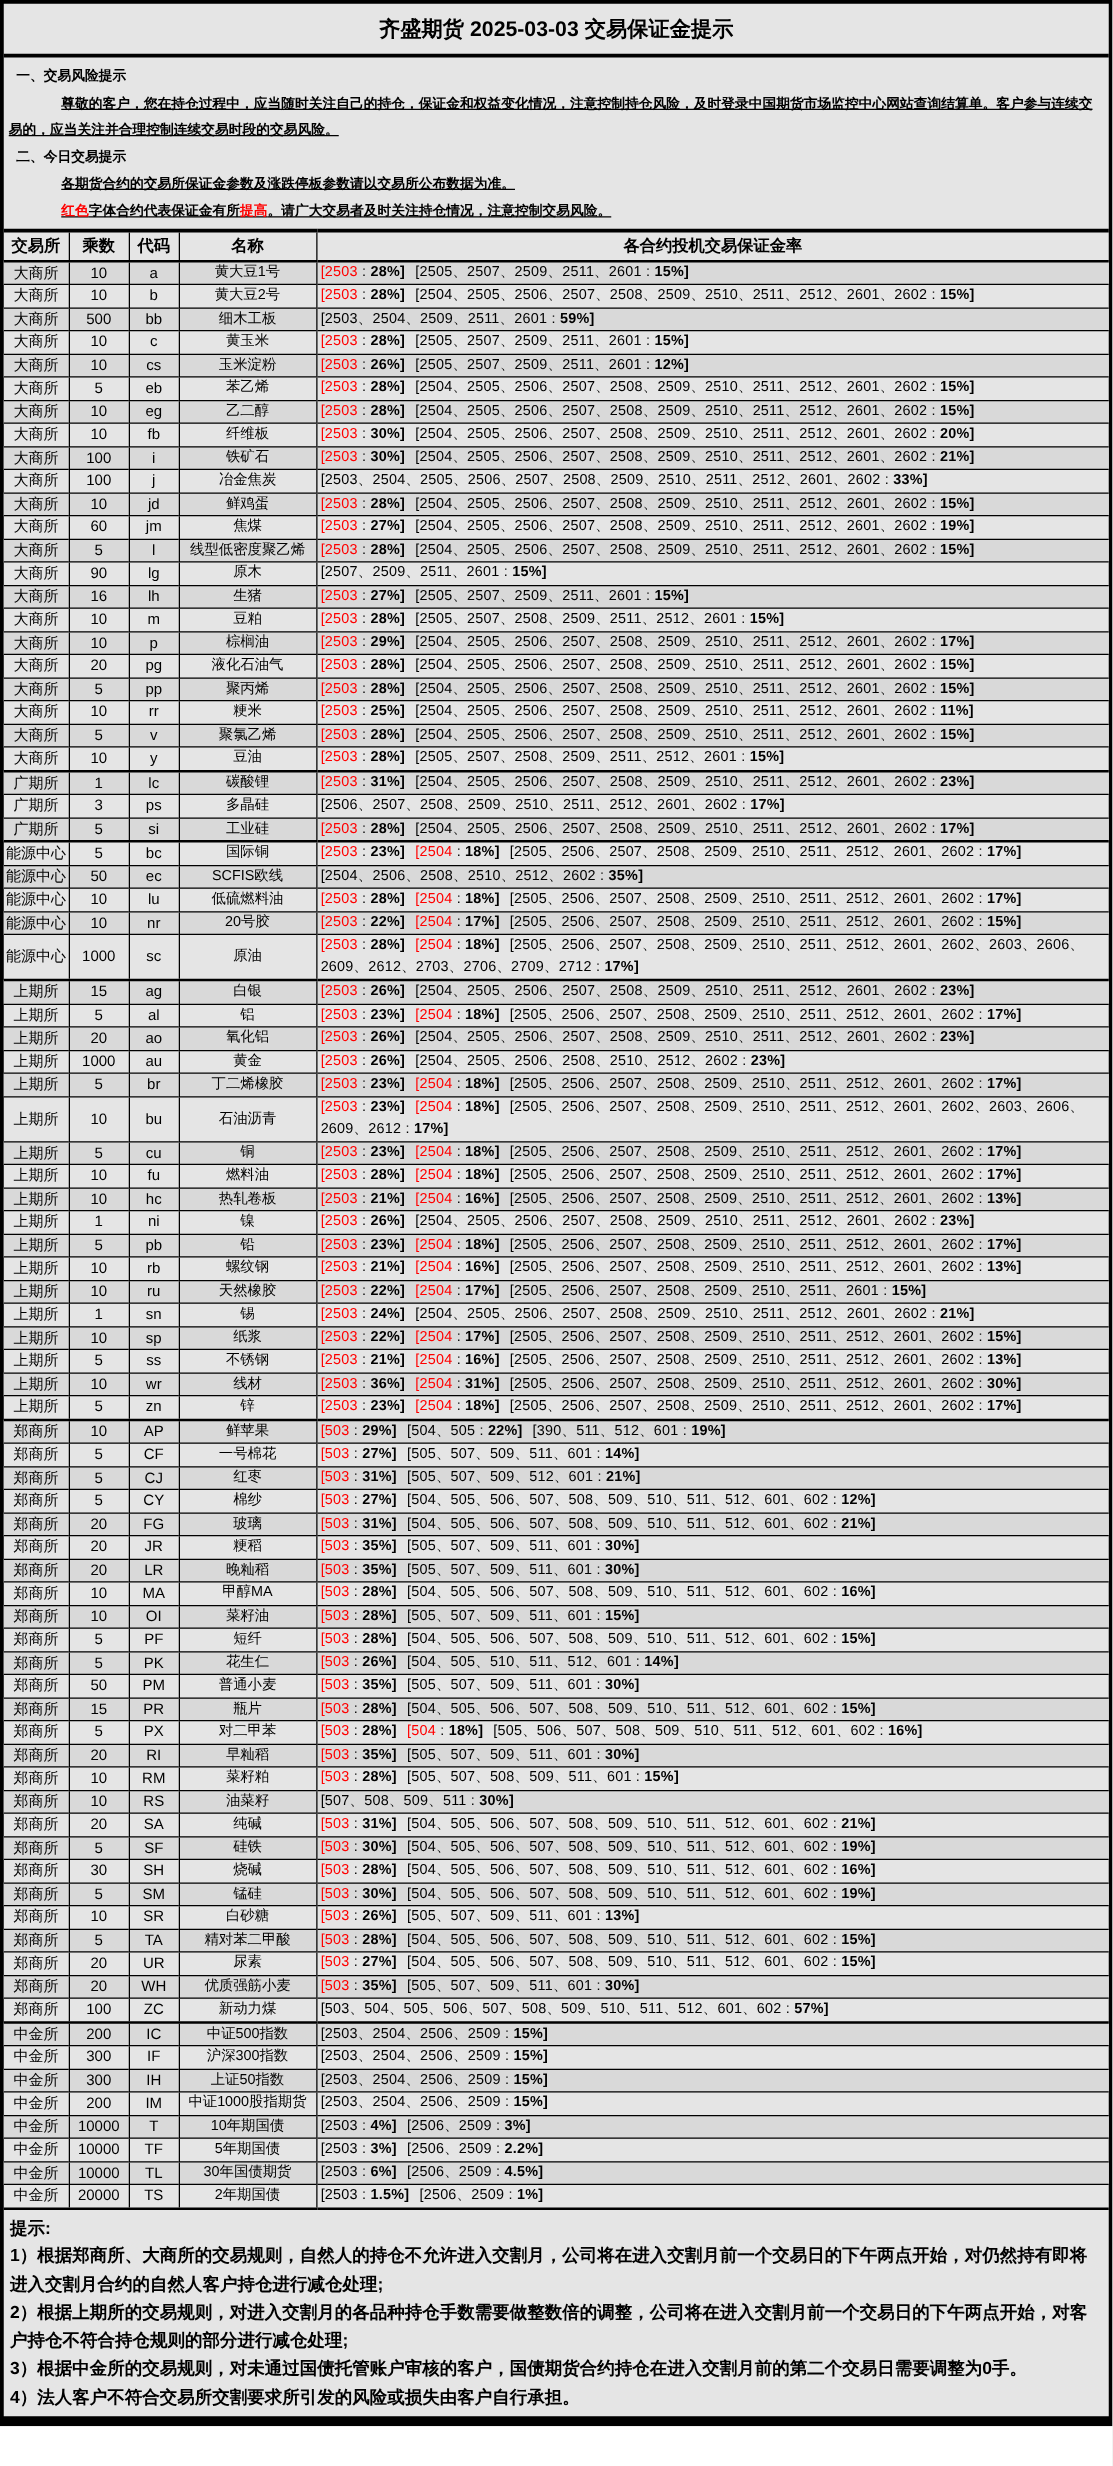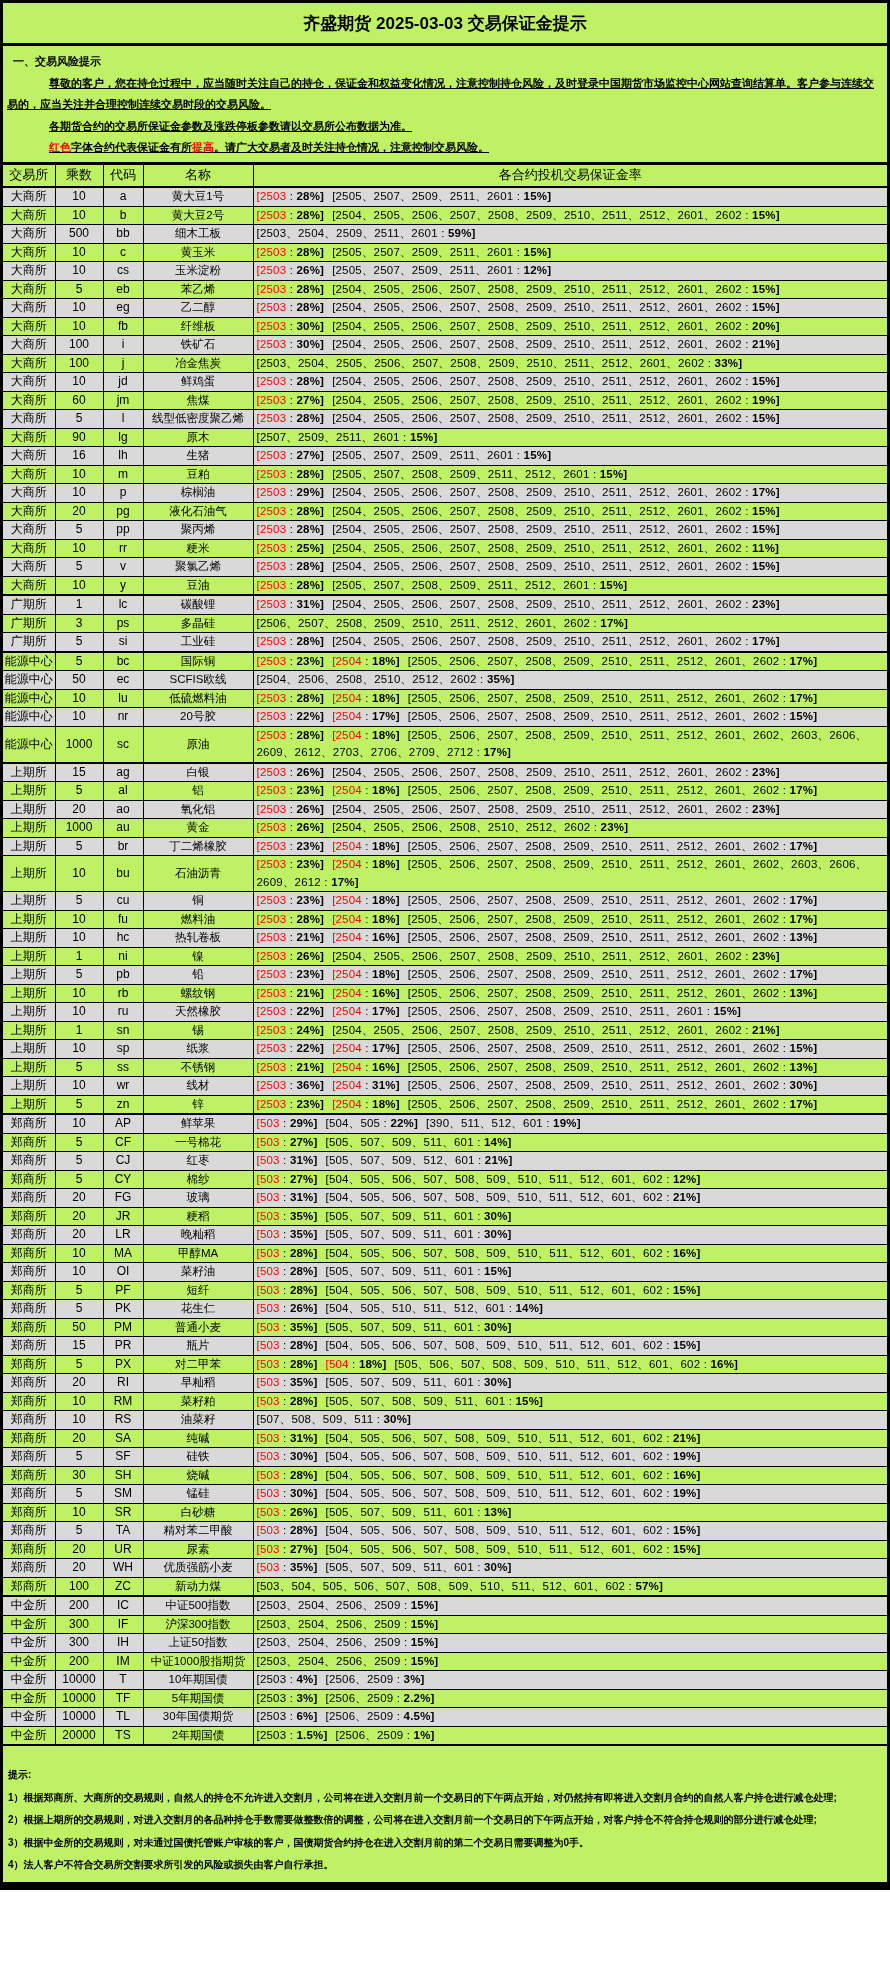--- a/index.html
+++ b/index.html
@@ -1,54 +1,55 @@
 <!DOCTYPE html>
 <html style="--raised: #ff0000; --alt-bg: #d9d9d9;"><head>
 <meta charset="utf-8">
 <style>
   :root { --raised:#ff0000; --alt-bg:#d9d9d9; }
   * { box-sizing:border-box; }
   body { margin:0; background:#fff; color:#000;
          font-family:"Liberation Sans","DejaVu Sans",sans-serif; }
-  .page { width:890px; border:3px solid #000; border-bottom:8px solid #000; background:#bef264; }
+  .page { width:890px; border:3px solid #000; border-bottom:8px solid #000; background:#e5e5e5; }
   .title { text-align:center; font-size:17px; font-weight:bold; padding:9px 0 8px; }
   .title-divider { border-top:3px solid #000; }
   .intro { padding:5px 4px 3px; font-size:11px; font-weight:bold; line-height:21.5px; }
   .section-heading { padding-left:6px; }
   .para { text-indent:42px;text-decoration:underline; }
   .red { color:var(--raised); }
   table { width:100%; border-collapse:collapse; table-layout:fixed; }
-  thead th { font-size:13px; font-weight:normal; text-align:center;
+  thead th { font-size:13px; font-weight:bold; text-align:center;
              border-top:3px solid #000; border-bottom:2px solid #000;
              border-left:1px solid #000; height:24px; padding:0; }
   thead th:first-child { border-left:none; }
   tbody td { border-top:1px solid #000; border-left:1px solid #000;
              height:18px; padding:0; font-size:12px; text-align:center;
              line-height:17px; vertical-align:middle; }
   tbody td:first-child { border-left:none; }
   tbody tr:last-child td { border-bottom:2px solid #000; }
   tr.alt { background:var(--alt-bg); }
   tr.sec td { border-top:2px solid #000; }
   .c-na { font-size:11.5px; }
   .c-rate { text-align:left; padding:0 3px; font-size:11.5px; line-height:17.5px; letter-spacing:0.2px; }
   .seg { margin-right:8px; }
   .rate { font-weight:bold; }
-  .notes { padding:18px 5px 5px; font-size:10px; font-weight:bold; line-height:22.5px; }
+  .notes { padding:3px 5px 5px; font-size:14px; font-weight:bold; line-height:22.5px; }
 </style>
 </head>
 <body>
 
 <div class="page">
 
   <div class="title">齐盛期货 2025-03-03 交易保证金提示</div>
   <div class="title-divider"></div>
 
   <div class="intro">
     <div class="section-heading">一、交易风险提示</div>
     <div class="para">尊敬的客户，您在持仓过程中，应当随时关注自己的持仓，保证金和权益变化情况，注意控制持仓风险，及时登录中国期货市场监控中心网站查询结算单。客户参与连续交易的，应当关注并合理控制连续交易时段的交易风险。</div>
+    <div class="section-heading">二、今日交易提示</div>
     <div class="para">各期货合约的交易所保证金参数及涨跌停板参数请以交易所公布数据为准。</div>
     <div class="para"><span class="red">红色</span><span>字体合约代表保证金有所</span><span class="red">提高</span><span>。请广大交易者及时关注持仓情况，注意控制交易风险。</span></div>
   </div>
 
   <table>
     <colgroup>
       <col style="width:52px">
         <col style="width:48px">
         <col style="width:40px">
         <col style="width:110px">

